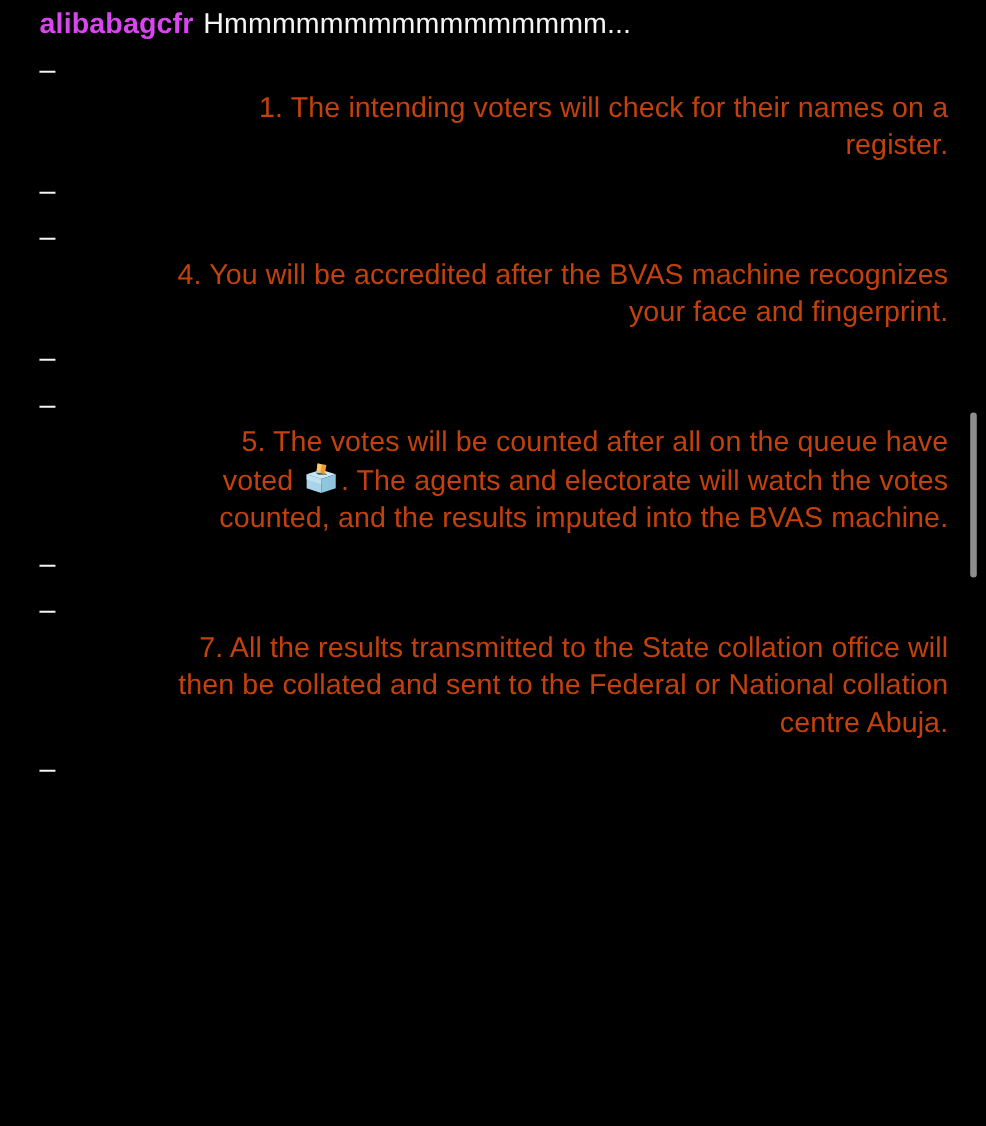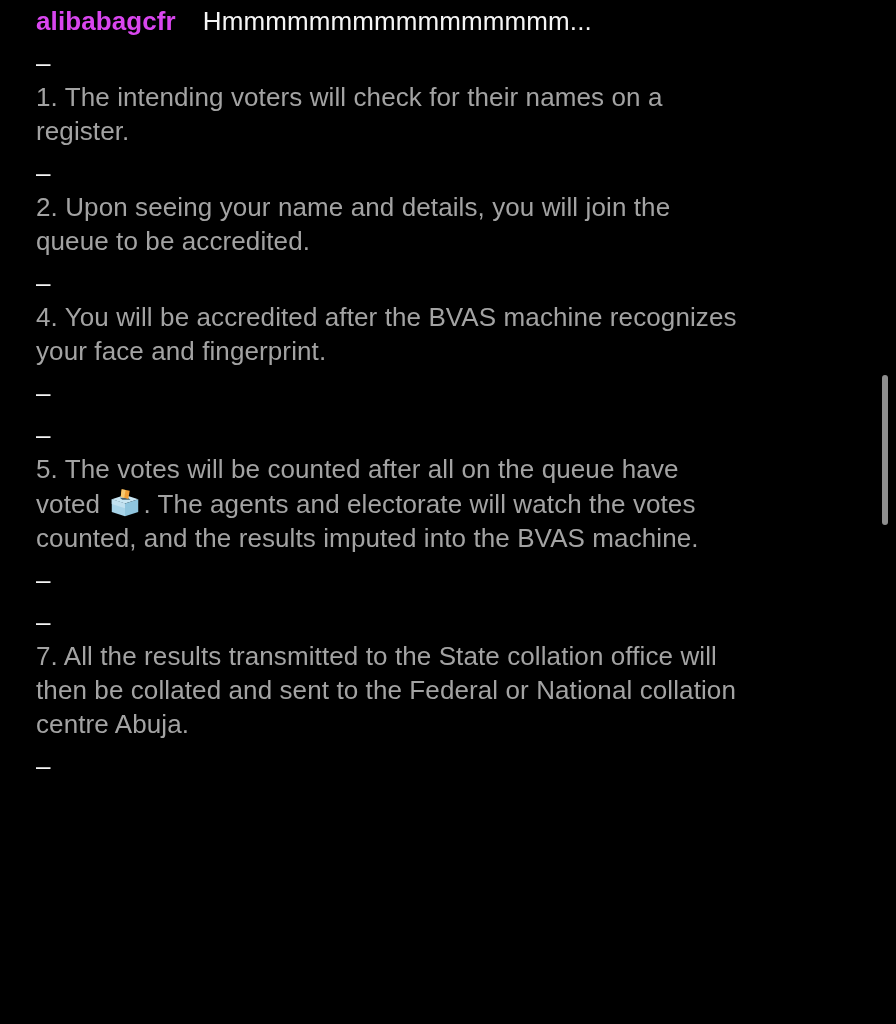--- a/index.html
+++ b/index.html
@@ -24,33 +24,34 @@
   .header-line {
     line-height: 34px;
     white-space: nowrap;
   }
   .username {
     font-weight: bold;
     color: #d946ef;
     cursor: pointer;
   }
   .intro {
-    margin-left: 27px;
+    margin-left: 9px;
     color: #f5f5f5;
   }
   .section { margin-top: 8px; }
   .sep {
     white-space: pre-wrap;
     line-height: 34px;
     color: #f5f5f5;
   }
   .para {
     white-space: pre-wrap;
     line-height: 34px;
-    color: #a3a3a3;
+    color: #c2410c;
+    text-align: right;
   }
   .emoji {
     display: inline-block;
     width: 34px;
     height: 34px;
     vertical-align: -7px;
     margin: 0 1px;
   }
   .emoji svg { width: 100%; height: 100%; display: block; }
   .scroll-thumb {
@@ -73,22 +74,20 @@
   </div>
 
   <div class="section">
     <div class="sep">–</div>
     <div class="para">1. The intending voters will check for their names on a
 register.</div>
   </div>
 
   <div class="section">
     <div class="sep">–</div>
-    <div class="para">2. Upon seeing your name and details, you will join the
-queue to be accredited.</div>
   </div>
 
   <div class="section">
     <div class="sep">–</div>
     <div class="para">4. You will be accredited after the BVAS machine recognizes
 your face and fingerprint.</div>
   </div>
 
   <div class="section">
     <div class="sep">–</div>

